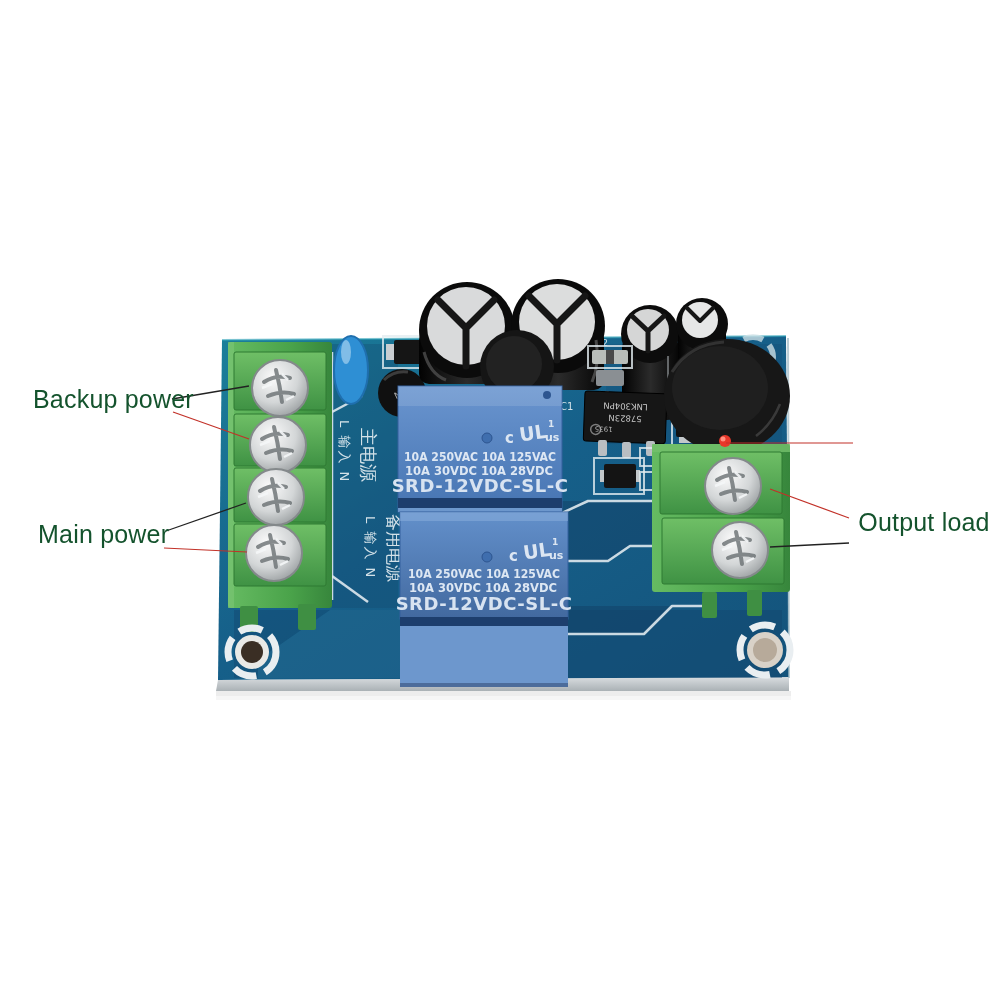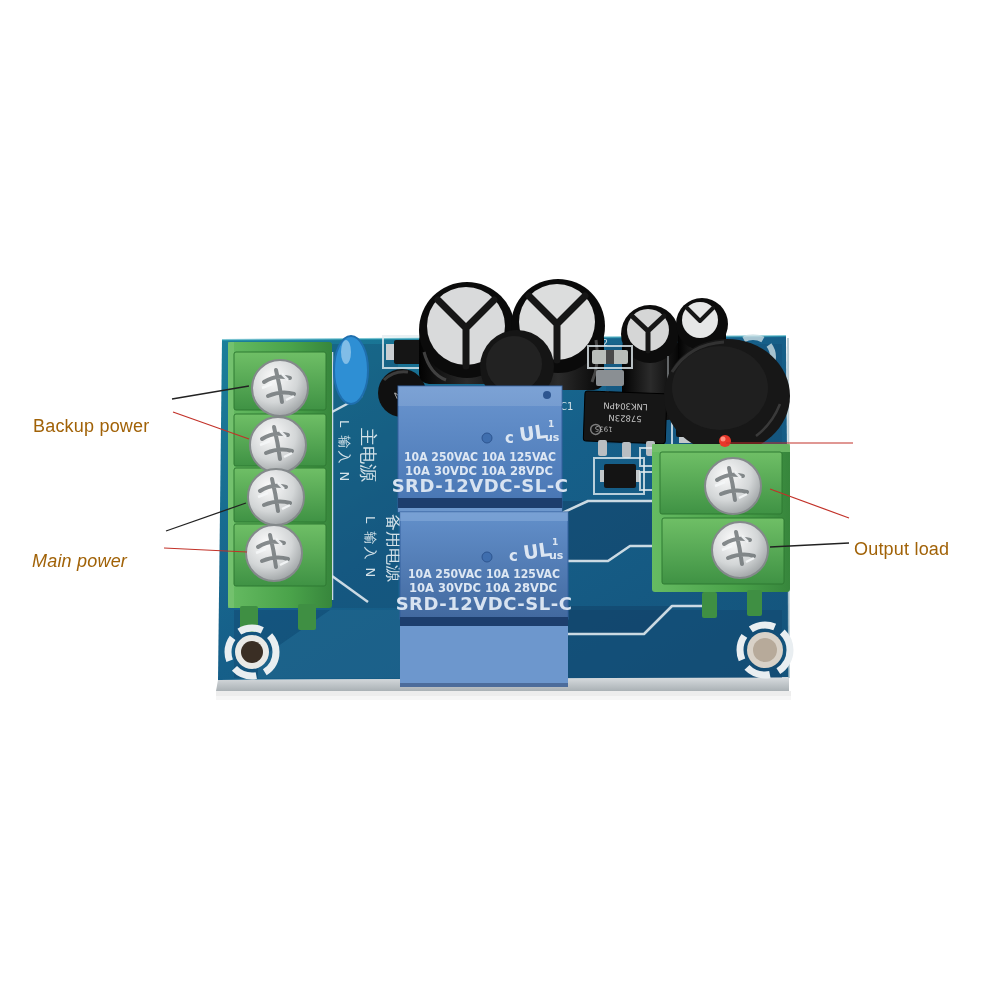--- a/index.html
+++ b/index.html
@@ -1,20 +1,20 @@
 <!DOCTYPE html>
 <html><head>
 <meta charset="utf-8">
 <style>
   html,body{margin:0;padding:0;background:#fff;}
   #root{position:relative;width:1000px;height:1000px;background:#ffffff;overflow:hidden;
         font-family:"Liberation Sans", sans-serif;}
   svg{position:absolute;left:0;top:0;}
   svg text{font-family:"DejaVu Sans","Liberation Sans",sans-serif;}
-  .callout{position:absolute;color:#a16207;font-size:18px;letter-spacing:.2px;line-height:1.28;margin-top:32px;}
+  .callout{position:absolute;color:#14532d;font-size:25px;letter-spacing:.2px;line-height:1.28;}
   .relay-rating{font-size:12px;font-weight:bold;fill:#dde7f3;}
   .relay-model{font-size:18px;font-weight:bold;fill:#d8e3f1;letter-spacing:.5px;}
   .ul{fill:#dce6f2;font-weight:bold;}
   .silk{fill:#e9f1f4;opacity:.9;}
   .silkbox{fill:none;stroke:#e2ecf0;stroke-width:2;opacity:.8;}
   .zig{fill:none;stroke:#dfe9ee;stroke-width:2.5;opacity:.9;stroke-linejoin:round;}
   .ldr-black{stroke:#222;stroke-width:1.3;}
   .ldr-red{stroke:#c23128;stroke-width:1.2;}
 </style>
 </head>
@@ -283,16 +283,16 @@
     <line class="ldr-red" x1="173" y1="412" x2="249" y2="439"></line>
     <line class="ldr-black" x1="166" y1="531" x2="246" y2="503"></line>
     <line class="ldr-red" x1="164" y1="548" x2="247" y2="552"></line>
     <line class="ldr-red" x1="853" y1="443" x2="726" y2="443"></line>
     <line class="ldr-red" x1="849" y1="518" x2="770" y2="489"></line>
     <line class="ldr-black" x1="849" y1="543" x2="770" y2="547"></line>
   </g>
 </svg>
 
 <div class="callout" style="left:33px;top:383px;">Backup power</div>
-<div class="callout" style="left:32px;top:518px;font-style:italic;">Main power</div>
-<div class="callout" style="left:854px;top:506px;width:140px;">Output load</div>
+<div class="callout" style="left:38px;top:518px;">Main power</div>
+<div class="callout" style="left:854px;top:506px;width:140px;text-align:center;">Output load</div>
 
 </div>
 
 </body></html>

